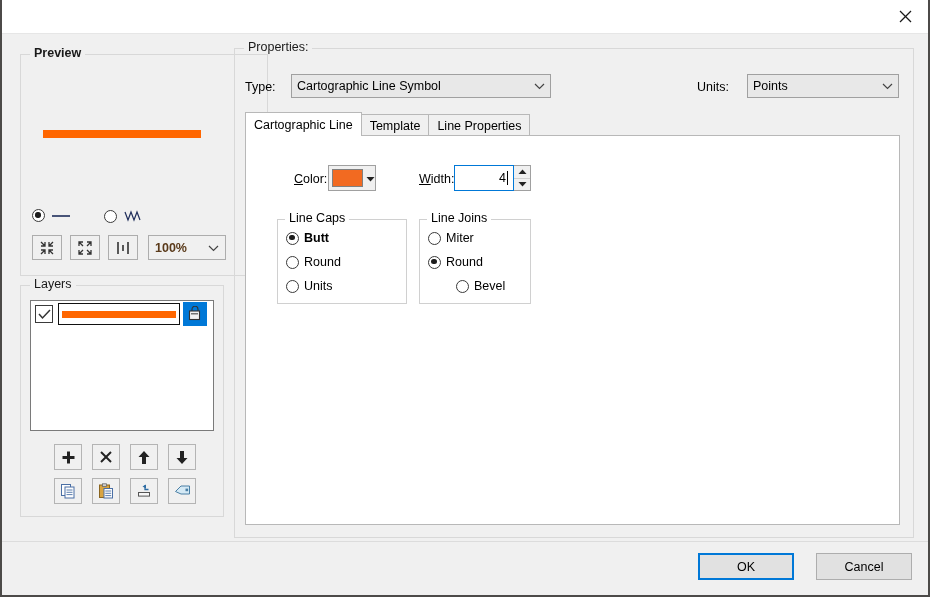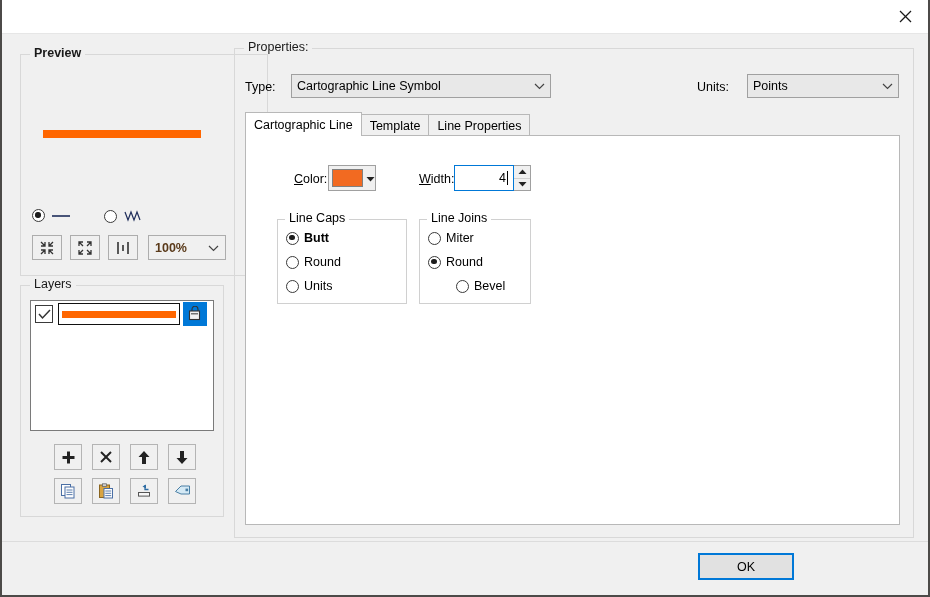--- a/index.html
+++ b/index.html
@@ -608,14 +608,17 @@
         </div>
       </div>
 
     </div>
   </div>
 
   <div id="footer-sep"></div>
   <div class="dlg-btn" id="ok-btn" style="border-color: rgb(0, 120, 215);">
     <span>OK</span>
   </div>
+  <div class="dlg-btn" id="cancel-btn">
+    <span>Cancel</span>
+  </div>
 
 </div>
 
 </body></html>

